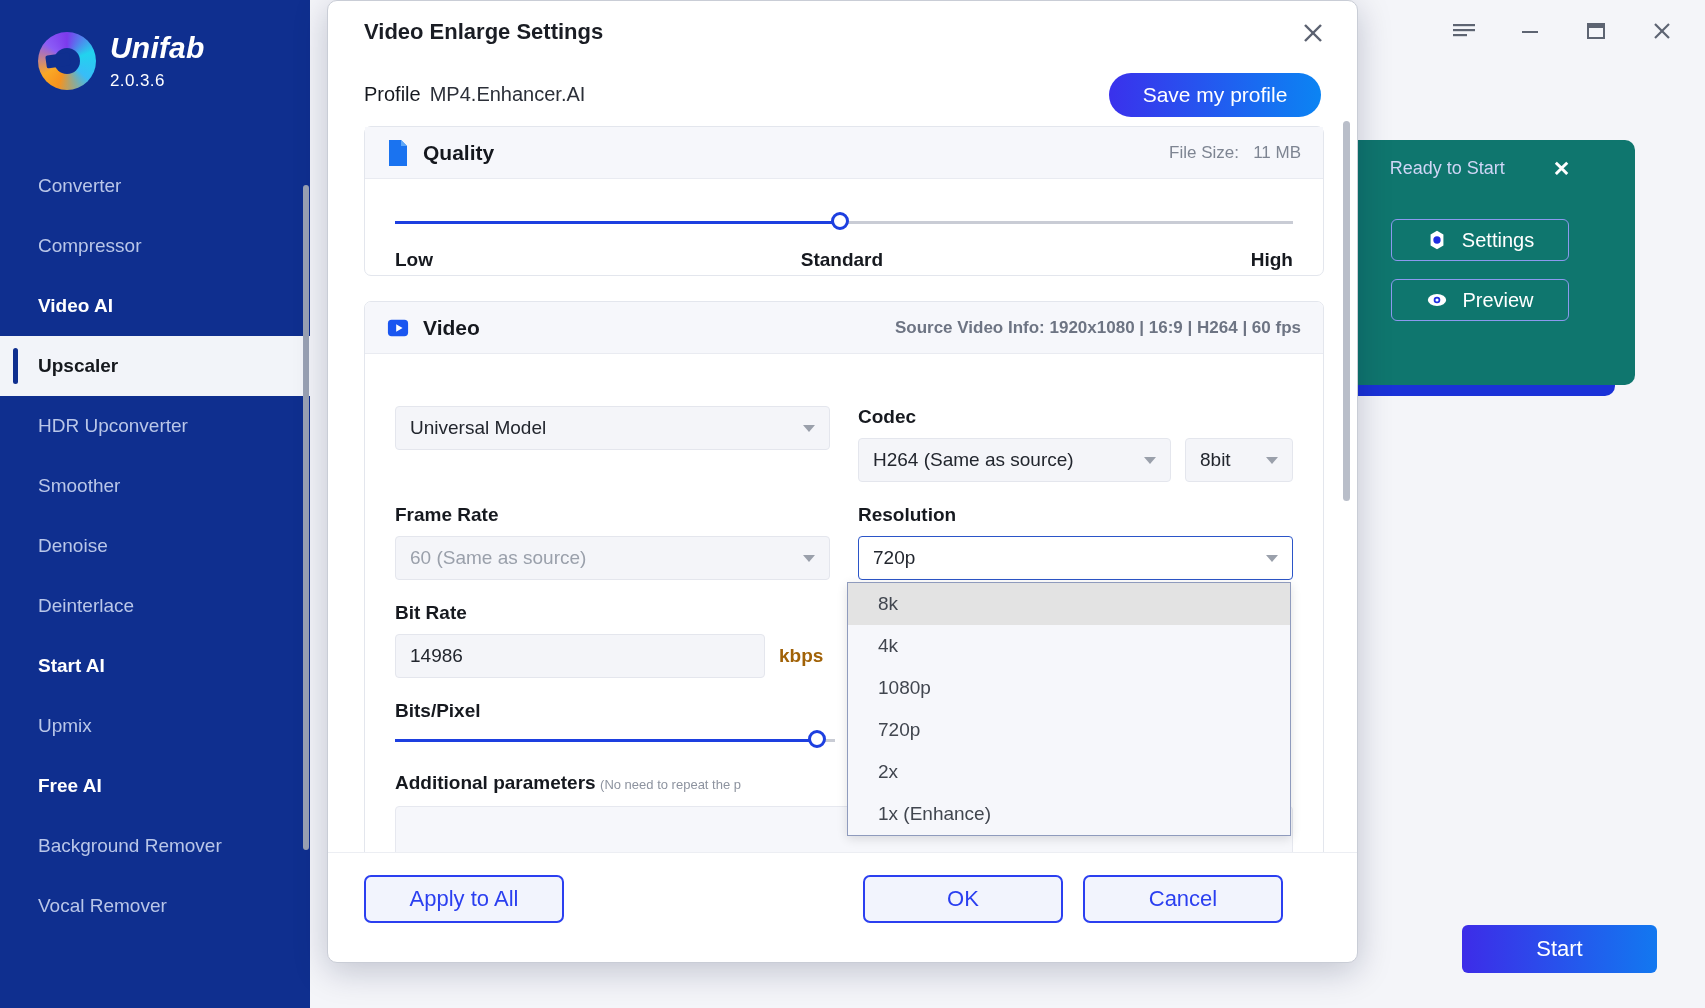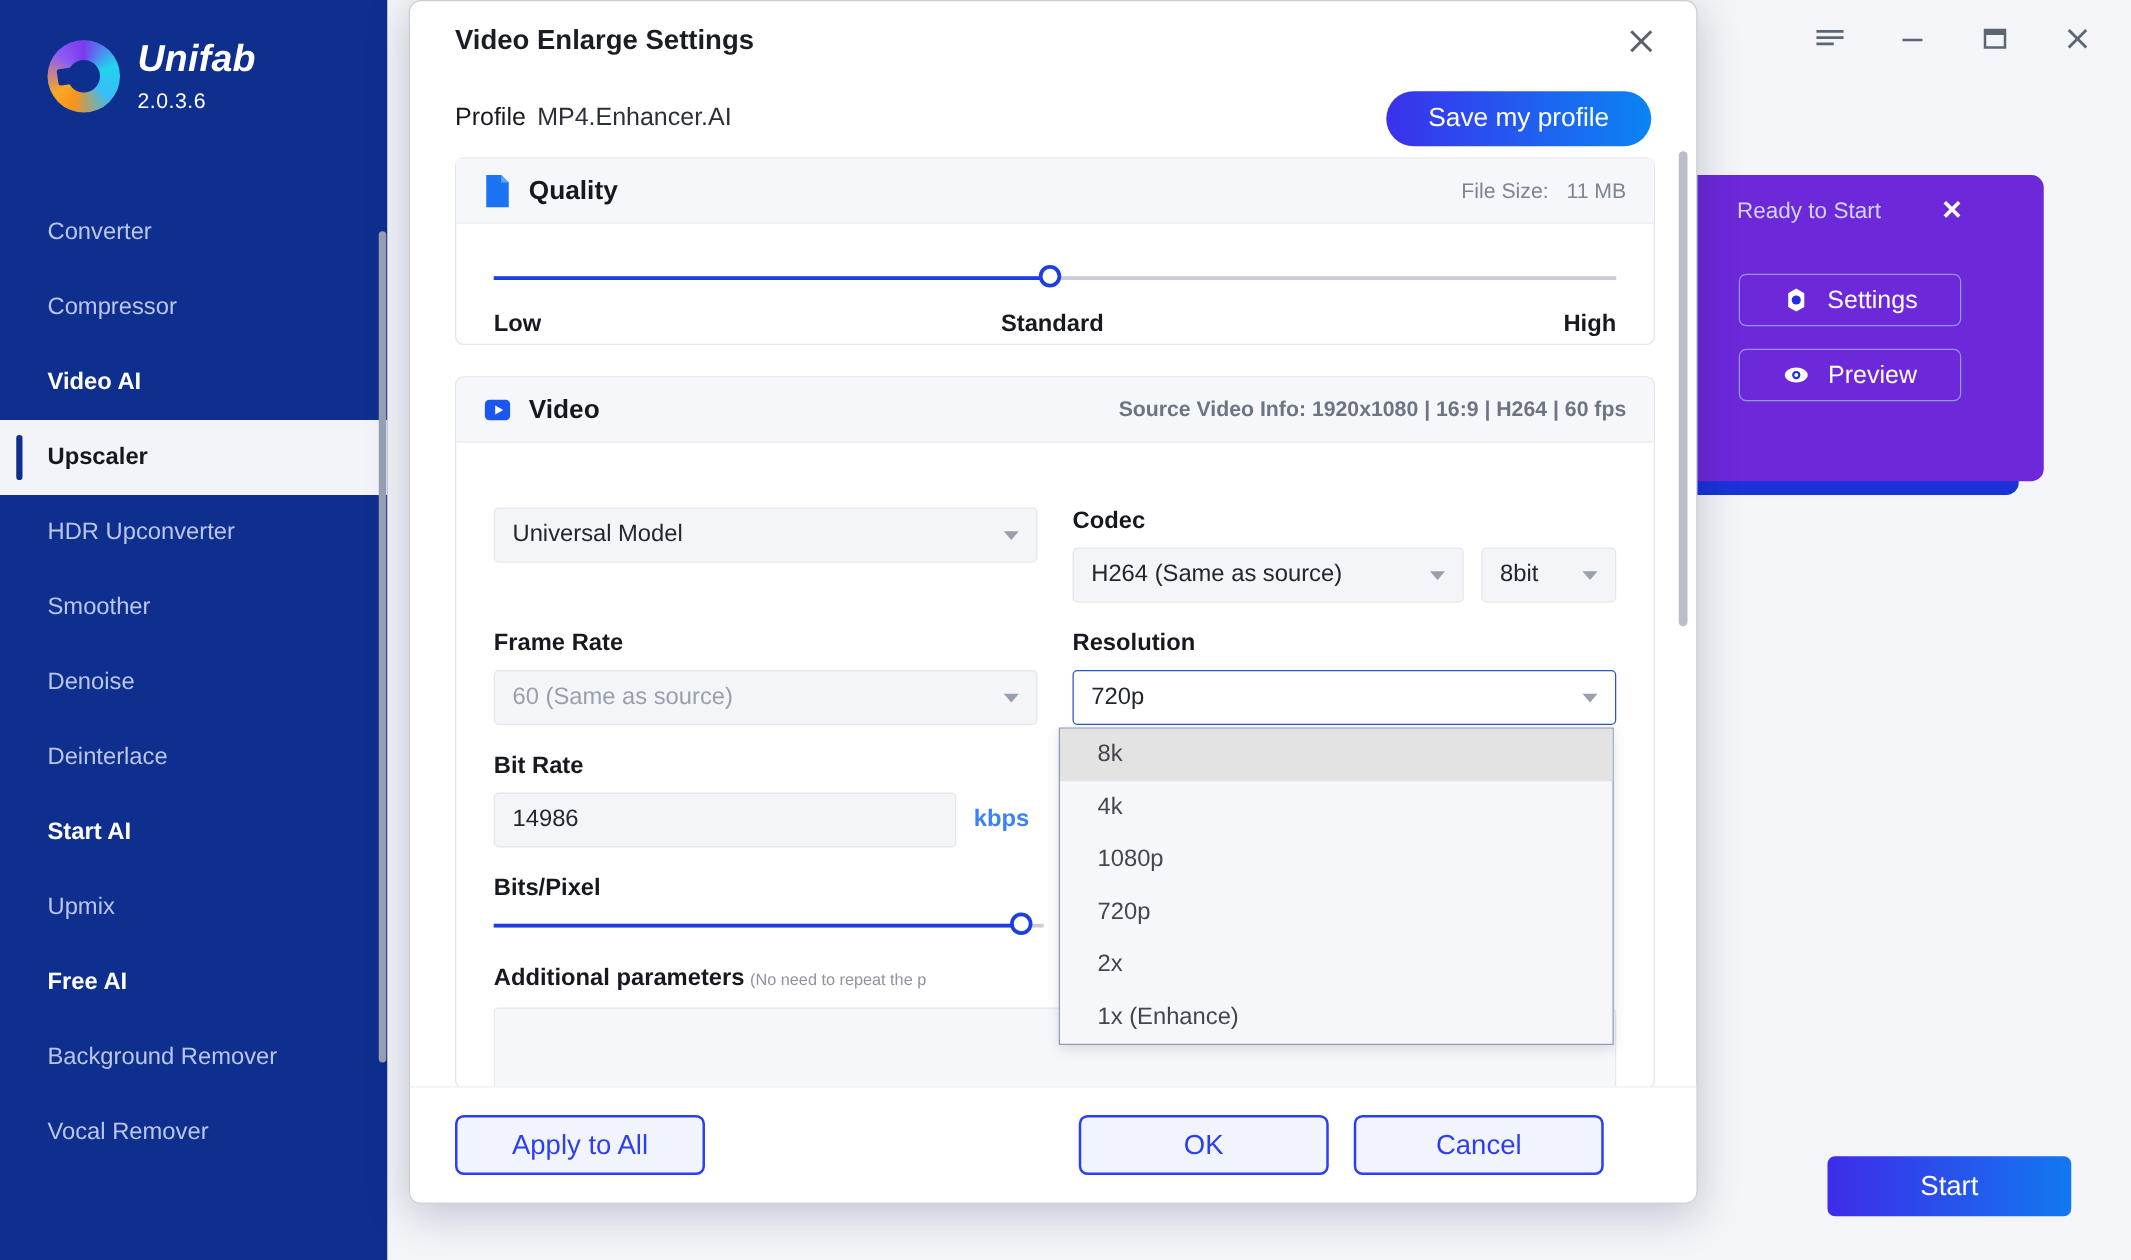--- a/index.html
+++ b/index.html
@@ -127,21 +127,21 @@
     padding-left: 14px;
   }
   .job-row.r1 { top: 78px; height: 42px; background: #3347e0; line-height: 42px; }
   .job-row.r2 { top: 120px; height: 46px; background: #2c40e0; line-height: 46px; }
   .job-row.r3 { top: 186px; height: 40px; background: #132aba; }
 
   .overlay-panel {
     position: absolute;
     left: 1015px; top: 140px;
     width: 310px; height: 245px;
-    background: #6d28d9;
+    background: #0f766e;
     border-radius: 10px;
     color: #ffffff;
   }
   .op-head {
     display: flex; align-items: center; justify-content: center;
     gap: 48px; padding-top: 18px;
   }
   .op-title { font-size: 18px; color: #cfd6f6; }
   .op-close { font-size: 21px; font-weight: bold; cursor: pointer; line-height: 1; }
   .op-btn {
@@ -285,21 +285,21 @@
   .col-right { width: 440px; display: flex; gap: 14px; }
   .text-input {
     height: 44px;
     background: #f4f5f9;
     border: 1px solid #e4e6ed;
     border-radius: 4px;
     display: flex; align-items: center;
     padding: 0 14px;
     font-size: 19px; color: #22262e;
   }
-  .unit { font-size: 19px; font-weight: bold; color: #3b82f6; margin-left: 14px; }
+  .unit { font-size: 19px; font-weight: bold; color: #a16207; margin-left: 14px; }
 
   .bp-slider { position: relative; height: 10px; margin-top: 14px; }
   .bp-track { position: absolute; left: 0; right: 0; top: 3px; height: 3px; background: #c9ccd5; }
   .bp-fill { position: absolute; left: 0; top: 3px; height: 3px; width: 96%; background: #1d3fe0; }
   .bp-knob {
     position: absolute; left: 96%; top: -6px;
     width: 18px; height: 18px; margin-left: -9px;
     border: 3px solid #1d3fe0; border-radius: 50%;
     background: #ffffff; cursor: pointer;
   }
@@ -333,21 +333,21 @@
   .dd-item {
     height: 42px; display: flex; align-items: center;
     padding-left: 30px;
     font-size: 19px; color: #41464f;
     cursor: pointer;
   }
   .dd-item.hl { background: #e3e3e3; }
 
   
   .dlg-footer {
-    position: absolute; left: 0; bottom: 0;
+    position: absolute; left: 0; bottom: 17px;
     width: 1031px; height: 93px;
     background: #ffffff;
     border-top: 1px solid #eceef3;
   }
   .btn-outline {
     position: absolute; top: 22px;
     height: 48px;
     border: 2px solid #2b3ff0;
     border-radius: 7px;
     background: #f2f4fd;

